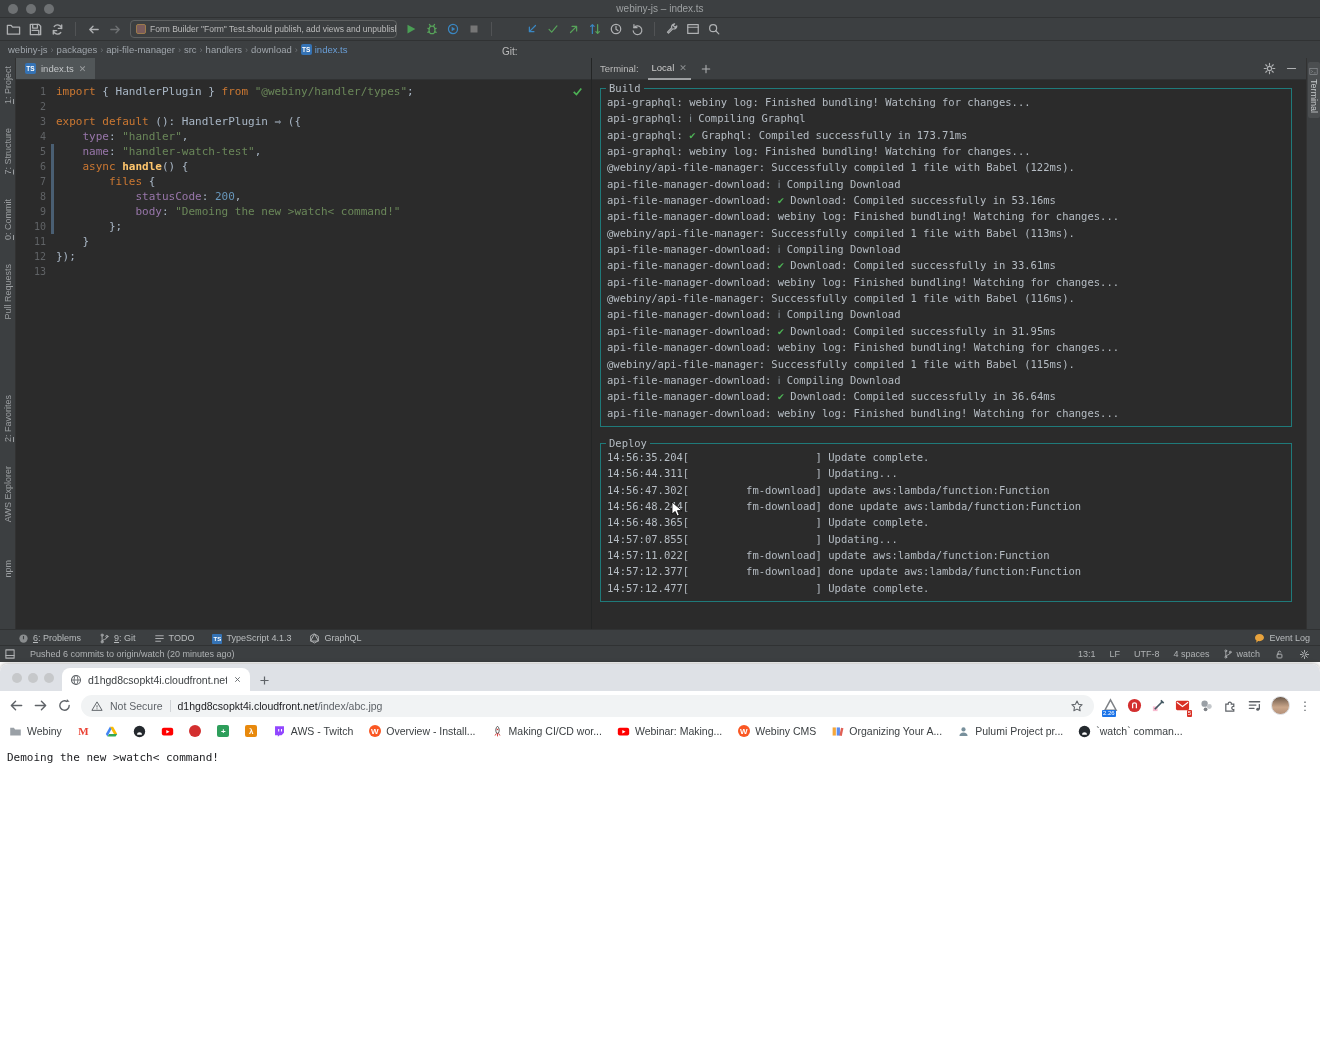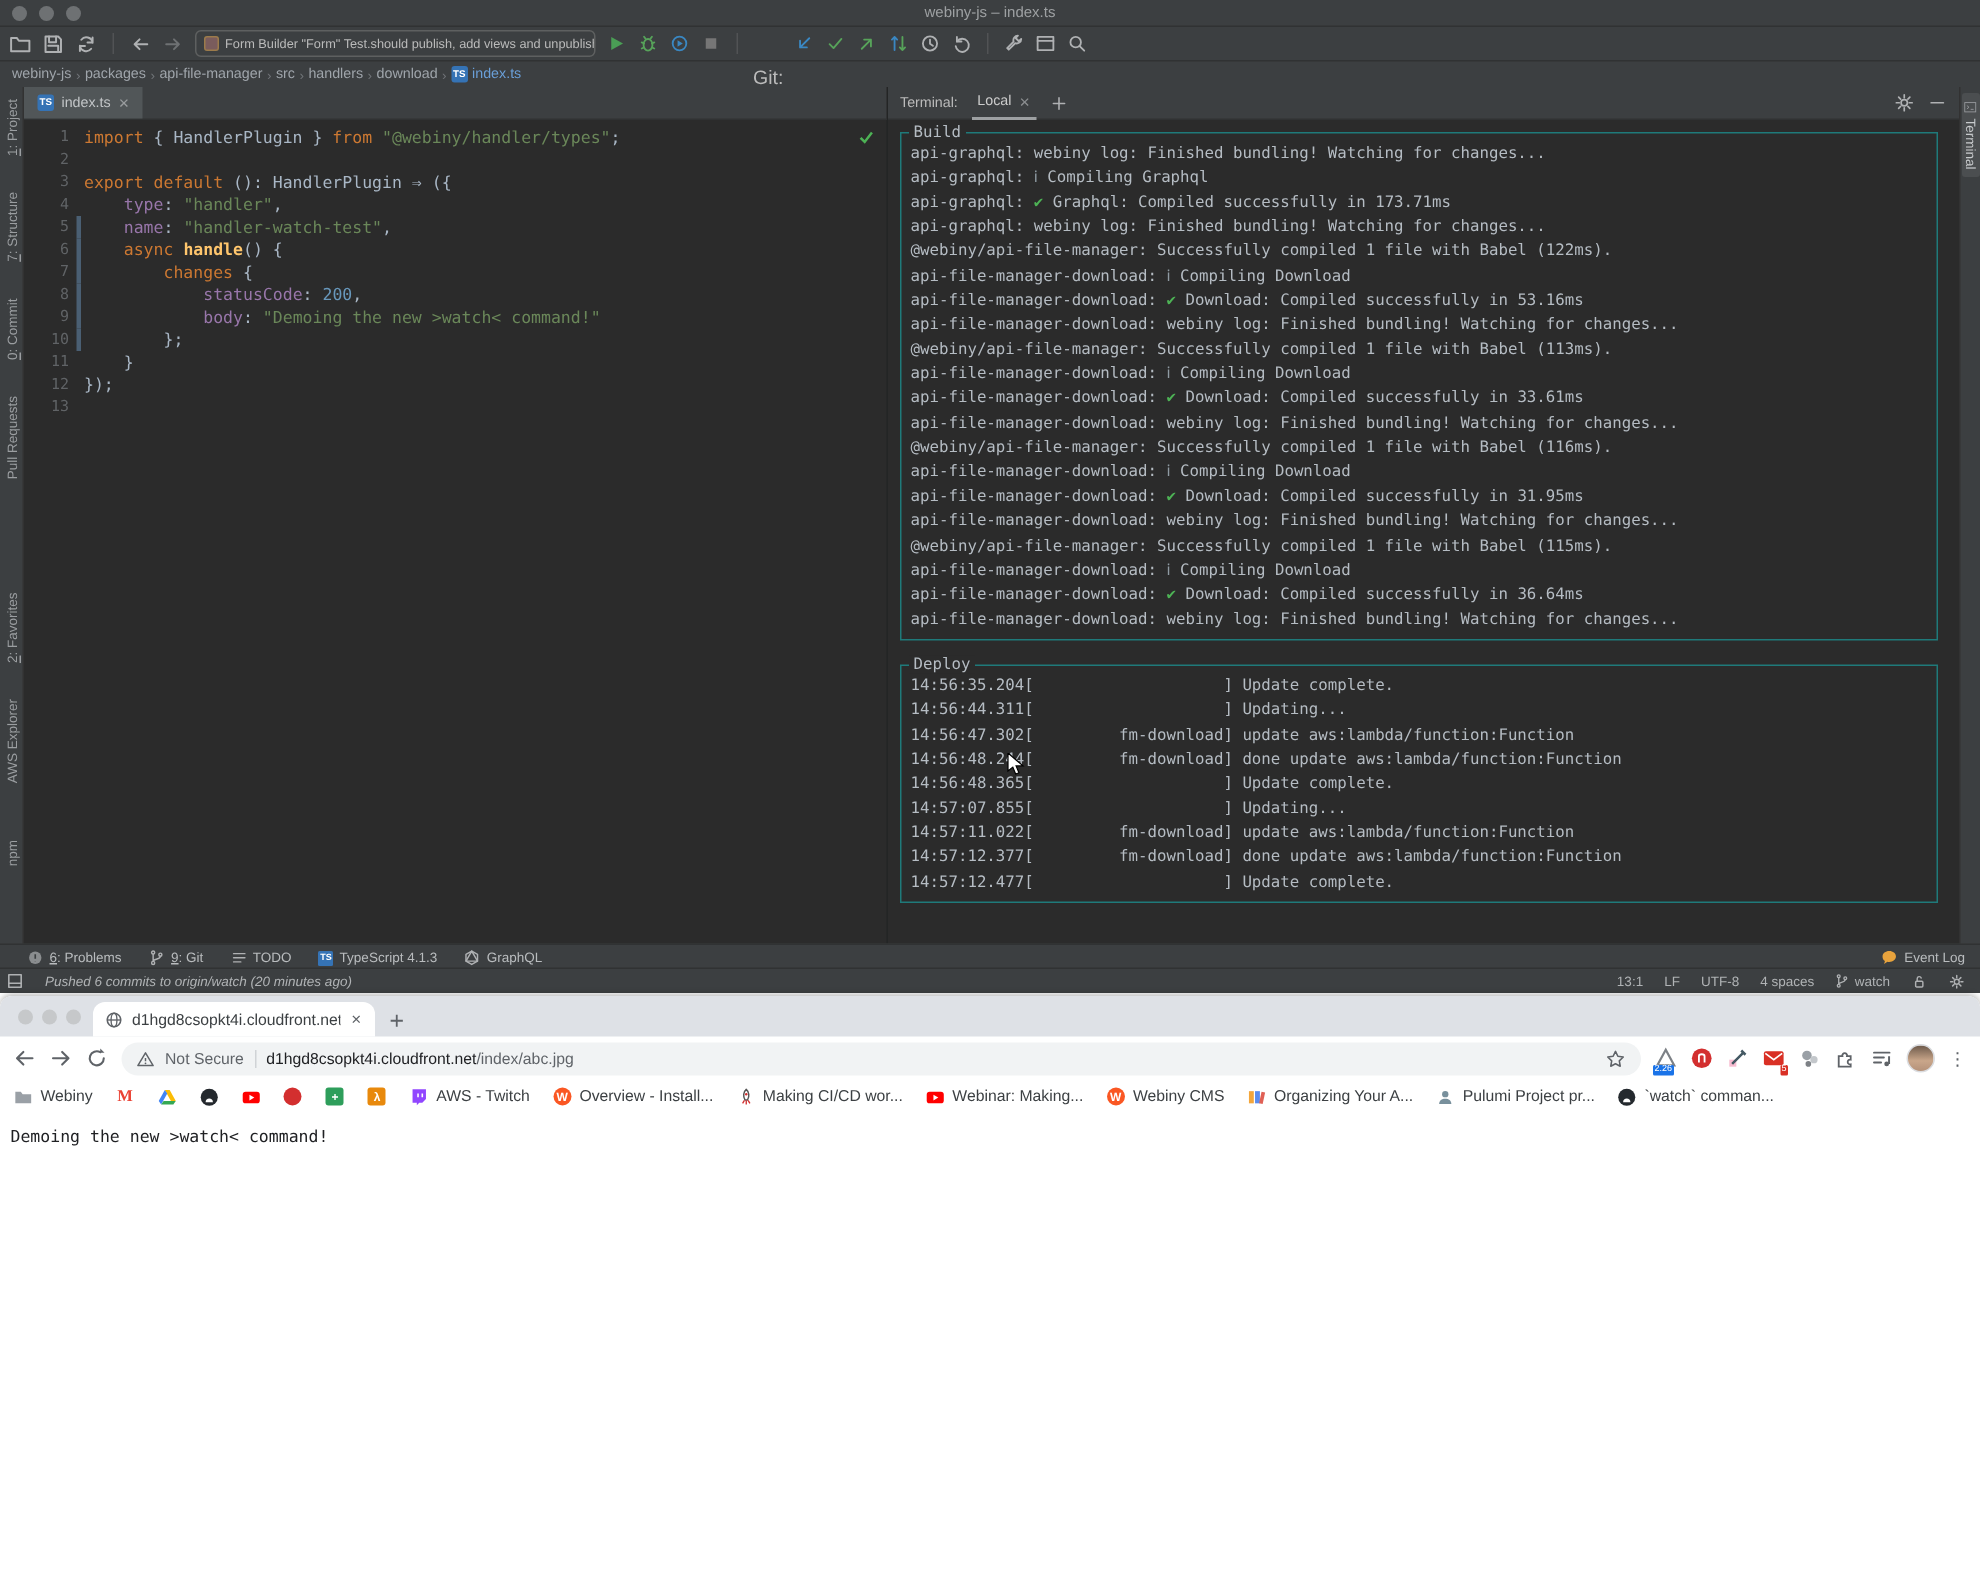--- a/index.html
+++ b/index.html
@@ -14,21 +14,21 @@
   
   .ide{position:absolute;top:0;left:0;width:1320px;height:662px;background:#3c3f41;color:#bbbbbb;}
   .ide-titlebar{height:17px;background:#3c3f41;border-bottom:1px solid #303233;display:flex;align-items:center;position:relative;}
   .tl{width:10px;height:10px;border-radius:50%;background:#6e7173;margin-left:8px;}
   .ide-title{position:absolute;left:0;right:0;text-align:center;font-size:10px;color:#9da0a2;}
   .ide-toolbar{height:22px;display:flex;align-items:center;padding:0 6px;gap:7px;border-bottom:1px solid #303233;}
   .sep{width:1px;height:14px;background:#515355;margin:0 3px;}
   .run-config{height:16px;border:1px solid #5e6060;border-radius:4px;display:flex;align-items:center;gap:4px;
               padding:0 5px;font-size:8.5px;color:#bbb;white-space:nowrap;max-width:255px;overflow:hidden;}
   .rc-ic{width:8px;height:8px;border-radius:2px;background:#7a5c5c;border:1px solid #9c7b4b;flex:none;}
-  .git-label{font-size:13px;color:#bbb;margin-top:44px;}
+  .git-label{font-size:10px;color:#bbb;margin-top:44px;}
   .ide-breadcrumbs{height:17px;display:flex;align-items:center;padding-left:8px;font-size:9.5px;color:#9fa5ab;gap:3px;border-bottom:1px solid #303233;}
   .crumb{cursor:default;}
   .crumb-sep{color:#707478;font-size:9px;}
   .crumb-file{color:#6a9fd8;display:flex;align-items:center;gap:3px;}
   .ts-badge{display:inline-block;width:11px;height:11px;background:#3573b5;color:#fff;font-size:6.5px;font-weight:bold;
             text-align:center;line-height:11px;border-radius:2px;}
   .ide-main{position:absolute;top:58px;left:0;right:0;height:572px;display:flex;}
   
   .stripe-left{width:15px;background:#3c3f41;border-right:1px solid #323232;display:flex;flex-direction:column;align-items:center;padding-top:8px;gap:24px;}
   .stripe-label{writing-mode:vertical-rl;transform:rotate(180deg);font-size:9px;color:#9b9ea1;white-space:nowrap;cursor:default;}
@@ -70,21 +70,21 @@
   .mouse-cursor{position:absolute;left:70px;top:58px;}
   
   .toolwindow-bar{position:absolute;left:0;right:0;bottom:16px;height:16px;background:#3c3f41;border-top:1px solid #303233;
                   display:flex;align-items:center;padding:0 10px 0 18px;gap:18px;font-size:9px;color:#b9bcbe;}
   .tw-item{display:flex;align-items:center;gap:4px;}
   .tw-item u{text-decoration:underline;}
   .ts-mini{display:inline-block;width:10px;height:10px;background:#3573b5;color:#fff;font-size:6px;font-weight:bold;text-align:center;line-height:10px;border-radius:1px;}
   .event-log{margin-left:auto;display:flex;align-items:center;gap:4px;}
   .status-bar{position:absolute;left:0;right:0;bottom:0;height:16px;background:#3c3f41;border-top:1px solid #303233;
               display:flex;align-items:center;padding:0 10px 0 4px;font-size:9px;color:#b0b3b5;gap:14px;}
-  .sb-msg{margin-right:auto;font-style:italic;}
+  .sb-msg{margin-right:auto;}
   .sb-item{display:flex;align-items:center;gap:3px;}
 
   
   .chrome{position:absolute;top:664px;left:0;width:1320px;height:398px;background:#fff;border-radius:8px 8px 0 0;
           box-shadow:0 -1px 4px rgba(0,0,0,.28);}
   .chrome-tabbar{height:27px;background:#dee1e6;border-radius:8px 8px 0 0;display:flex;align-items:flex-end;position:relative;}
   .ctl{position:absolute;top:9px;width:10px;height:10px;border-radius:50%;background:#c6c8ca;}
   .chrome-tab{margin-left:62px;width:172px;height:23px;background:#fff;border-radius:8px 8px 0 0;display:flex;align-items:center;
               gap:6px;padding:0 8px;font-size:10.5px;color:#3c4043;}
   .chrome-tab-title{flex:1;white-space:nowrap;overflow:hidden;}
@@ -259,21 +259,21 @@
             <div class="code-row">
               <span class="gut chg">5</span>
               <span class="code-text"><span>    </span><span class="c-prop">name</span><span>: </span><span class="c-str">"handler-watch-test"</span><span>,</span></span>
             </div>
             <div class="code-row">
               <span class="gut chg">6</span>
               <span class="code-text"><span>    </span><span class="c-kw">async </span><span class="c-fn">handle</span><span>() {</span></span>
             </div>
             <div class="code-row">
               <span class="gut chg">7</span>
-              <span class="code-text"><span>        </span><span class="c-kw">changes </span><span>{</span></span>
+              <span class="code-text"><span>        </span><span class="c-kw">files </span><span>{</span></span>
             </div>
             <div class="code-row">
               <span class="gut chg">8</span>
               <span class="code-text"><span>            </span><span class="c-prop">statusCode</span><span>: </span><span class="c-num">200</span><span>,</span></span>
             </div>
             <div class="code-row">
               <span class="gut chg">9</span>
               <span class="code-text"><span>            </span><span class="c-prop">body</span><span>: </span><span class="c-str">"Demoing the new &gt;watch&lt; command!"</span></span>
             </div>
             <div class="code-row">

